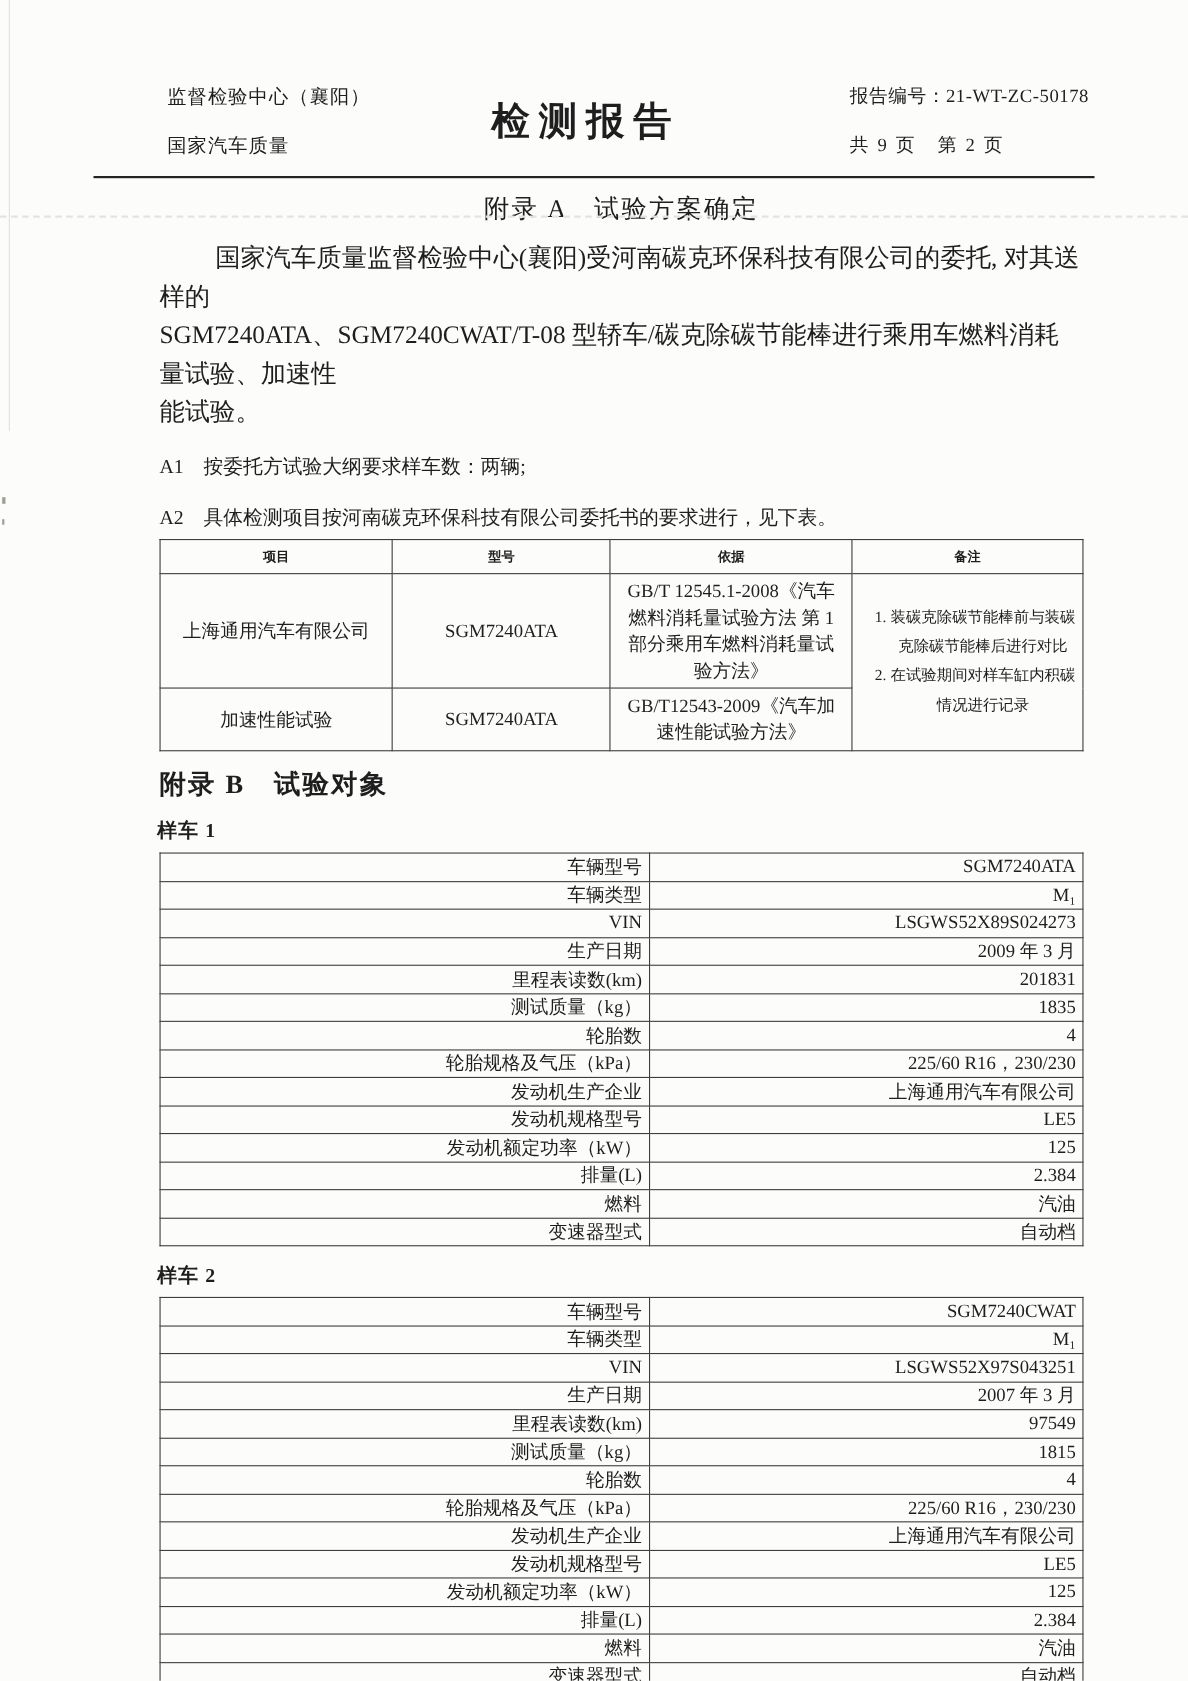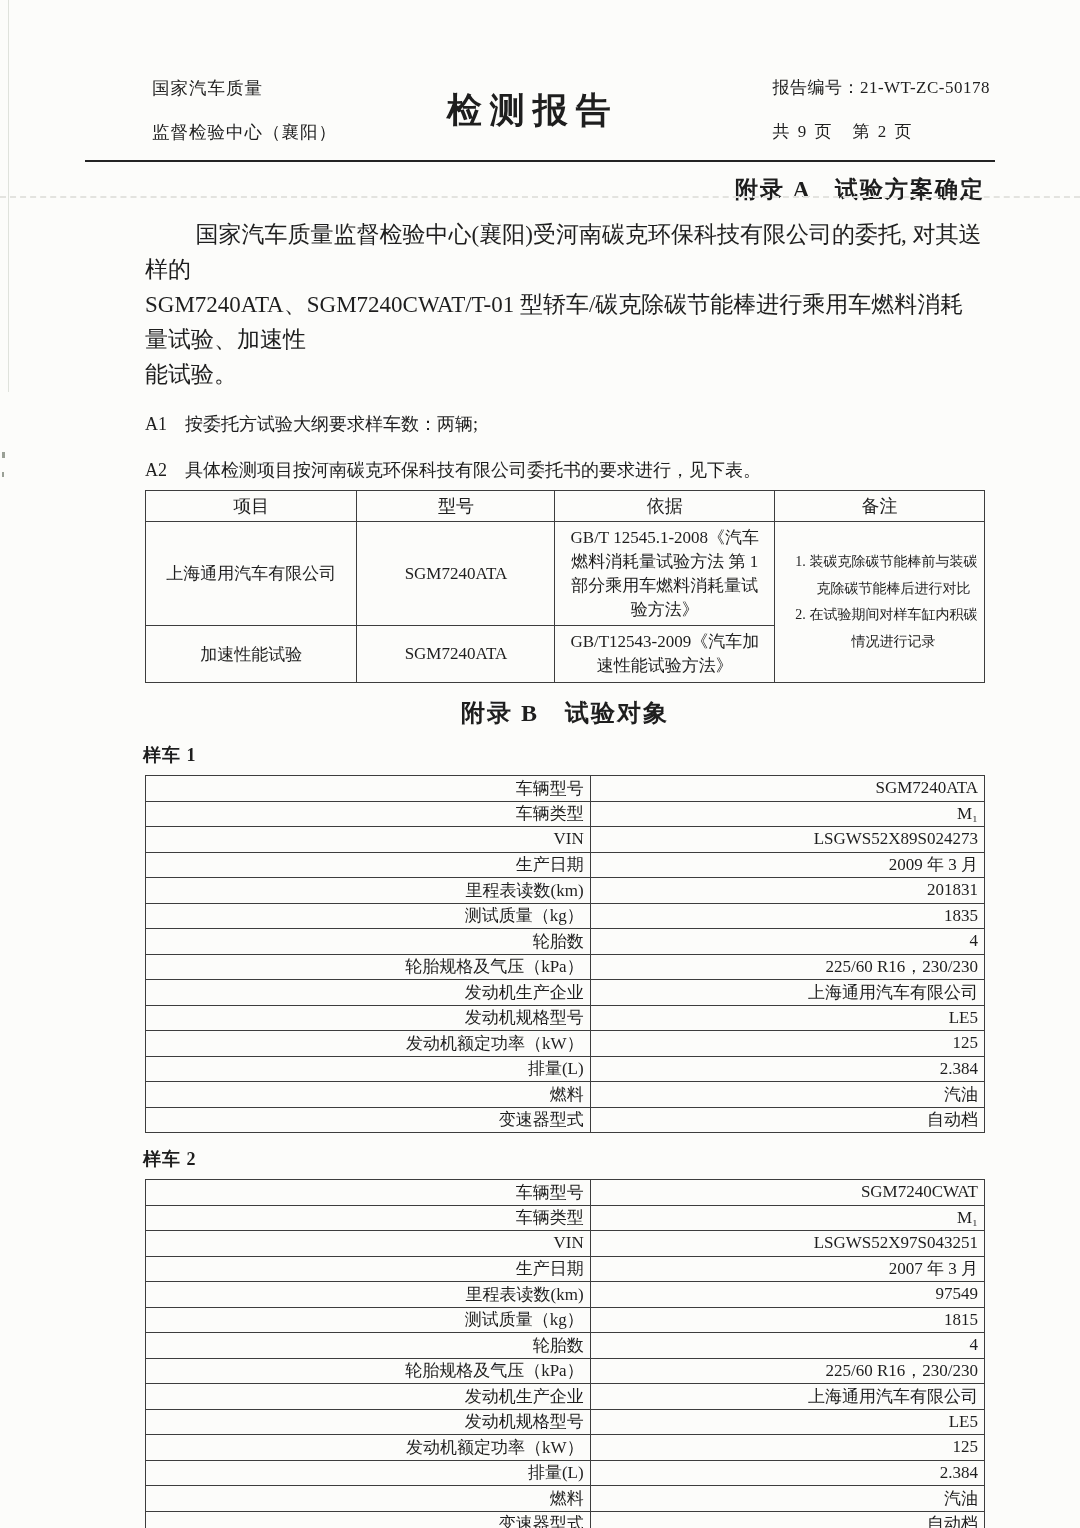--- a/index.html
+++ b/index.html
@@ -41,81 +41,81 @@
     font-size: 35px; font-weight: 700; letter-spacing: 8px;
     margin-right: 44px;
   }
   .meta-block { font-size: 17px; line-height: 44px; }
   .meta-block .report-no { letter-spacing: 0.5px; }
   .meta-block .page-info { letter-spacing: 2px; }
   .header-rule { border-top: 2.5px solid #242424; margin: 0 -5px; }
   
   .content { margin-left: 55px; width: 840px; }
   .appendix-title {
-    text-align: right; font-size: 23px; font-weight: 700;
+    text-align: center; font-size: 23px; font-weight: 400;
     letter-spacing: 2px; margin-top: 12px;
   }
   .intro { margin-top: 12px; font-size: 23px; }
   .intro .line { line-height: 35px; }
   .intro .line.indent { text-indent: 2.2em; }
   .a-items { margin-top: 12px; font-size: 18px; }
   .a-items .a-item { line-height: 28px; margin-top: 18px; }
   
   table { border-collapse: collapse; width: 100%; }
   td, th { border: 1.5px solid #3d3d3d; text-align: center; vertical-align: middle; }
   .plan-table { margin-top: 6px; }
-  .plan-table th { height: 31px; font-size: 18px; font-weight: 400; }
+  .plan-table th { height: 31px; font-size: 12px; font-weight: 700; }
   .plan-table .row-fuel { height: 104px; }
   .plan-table .row-accel { height: 57px; }
   .plan-table td { font-size: 17px; }
   .plan-table .c-basis { padding: 2px 8px; line-height: 24px; }
   .plan-table .c-remark { padding: 4px 6px 4px 10px; }
   .plan-table .c-remark ol {
     list-style-position: outside; padding-left: 24px;
     font-size: 14px; line-height: 26.5px; text-align: center;
   }
   
   .appendix-b-title {
-    text-align: center; font-size: 24px; font-weight: 700;
+    text-align: left; font-size: 24px; font-weight: 700;
     letter-spacing: 2px; margin-top: 14px;
   }
   .vehicle-heading { font-size: 18px; font-weight: 700; margin: 14px 0 8px -2px; letter-spacing: 1px; }
   .spec-table td { height: 25.5px; font-size: 17px; padding: 0 6px; text-align: right; }
   .spec-table col.label-col { width: 53%; }
 </style>
 </head>
 <body>
 
 <div class="page">
 
   <div class="scan-edge-line"></div>
   <div class="scan-speck speck-a"></div>
   <div class="scan-speck speck-b"></div>
 
   <div class="report-header">
     <div class="org-block">
+      <div>监督检验中心（襄阳）</div>
       <div>国家汽车质量</div>
-      <div>监督检验中心（襄阳）</div>
     </div>
     <div class="report-title">检测报告</div>
     <div class="meta-block">
       <div class="report-no">报告编号：21-WT-ZC-50178</div>
       <div class="page-info">共 9 页　第 2 页</div>
     </div>
   </div>
   <div class="header-rule"></div>
   <div class="scan-dash-line"></div>
 
   <div class="content">
 
     <div class="appendix-title">附录 A　试验方案确定</div>
 
     <div class="intro">
       <div class="line indent">国家汽车质量监督检验中心(襄阳)受河南碳克环保科技有限公司的委托, 对其送样的</div>
-      <div class="line">SGM7240ATA、SGM7240CWAT/T-01 型轿车/碳克除碳节能棒进行乘用车燃料消耗量试验、加速性</div>
+      <div class="line">SGM7240ATA、SGM7240CWAT/T-08 型轿车/碳克除碳节能棒进行乘用车燃料消耗量试验、加速性</div>
       <div class="line">能试验。</div>
     </div>
 
     <div class="a-items">
       <div class="a-item">A1　按委托方试验大纲要求样车数：两辆;</div>
       <div class="a-item">A2　具体检测项目按河南碳克环保科技有限公司委托书的要求进行，见下表。</div>
     </div>
 
     <table class="plan-table">
       <colgroup>

